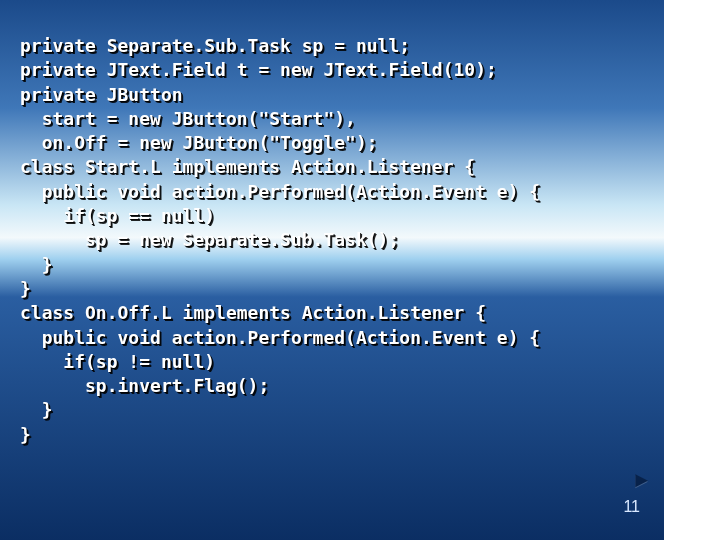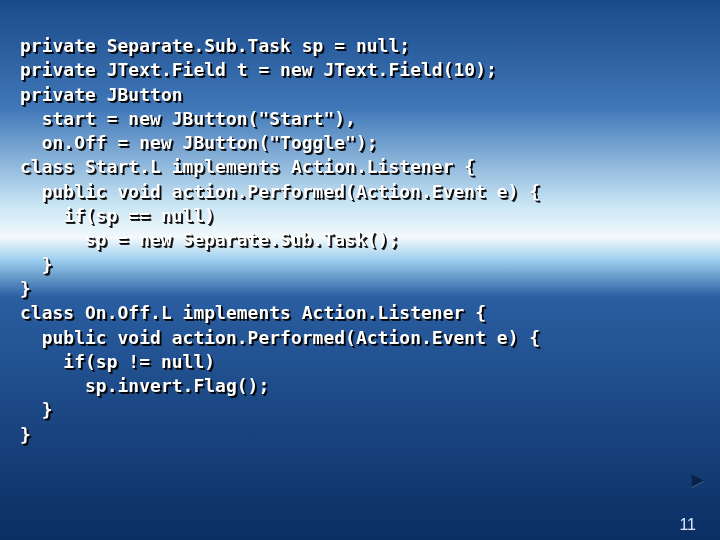--- a/index.html
+++ b/index.html
@@ -5,21 +5,21 @@
   html, body {
     margin: 0;
     padding: 0;
     width: 720px;
     height: 540px;
     overflow: hidden;
     font-family: "Courier New", Courier, monospace;
   }
   .slide {
     position: relative;
-    width: 720px;
+    width: 664px;
     height: 540px;
     background: linear-gradient(to bottom,
       #1b4a8a 0%,
       #3f77b8 20%,
       #c9e6f5 38%,
       #f3f9fc 44%,
       #9fd0ef 48%,
       #2a5ea1 55%,
       #0b2e63 100%);
   }
@@ -39,21 +39,21 @@
     position: absolute;
     right: 16px;
     bottom: 46px;
     color: #08224a;
     font-size: 22px;
     text-shadow: 0 1px 0 rgba(255,255,255,0.2);
   }
   .pagenum {
     position: absolute;
     right: 24px;
-    bottom: 6px;
+    bottom: 24px;
     color: #d9e8ff;
     font-family: Arial, Helvetica, sans-serif;
     font-size: 16px;
   }
 </style>
 </head>
 <body>
 
 <div class="slide">
   <pre class="code">private Separate.Sub.Task sp = null;

